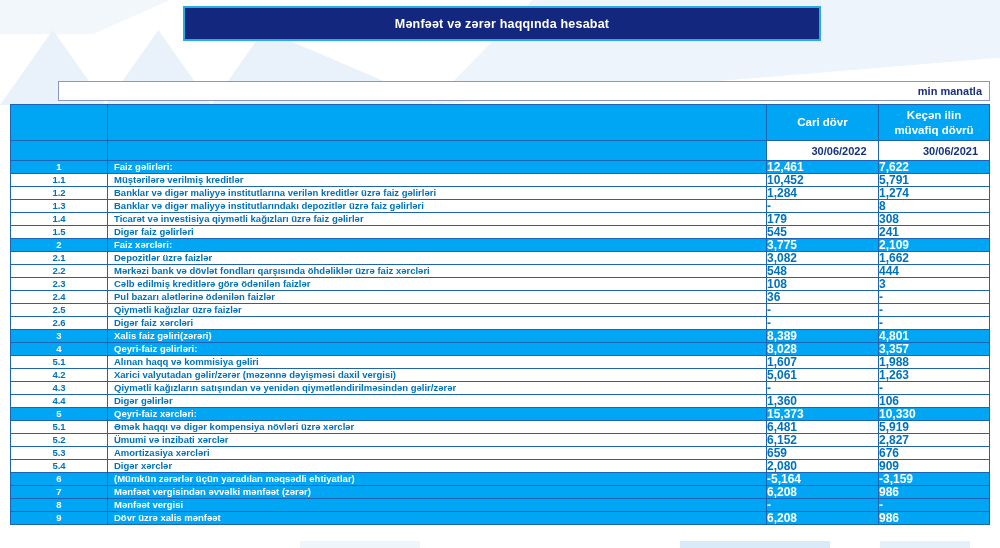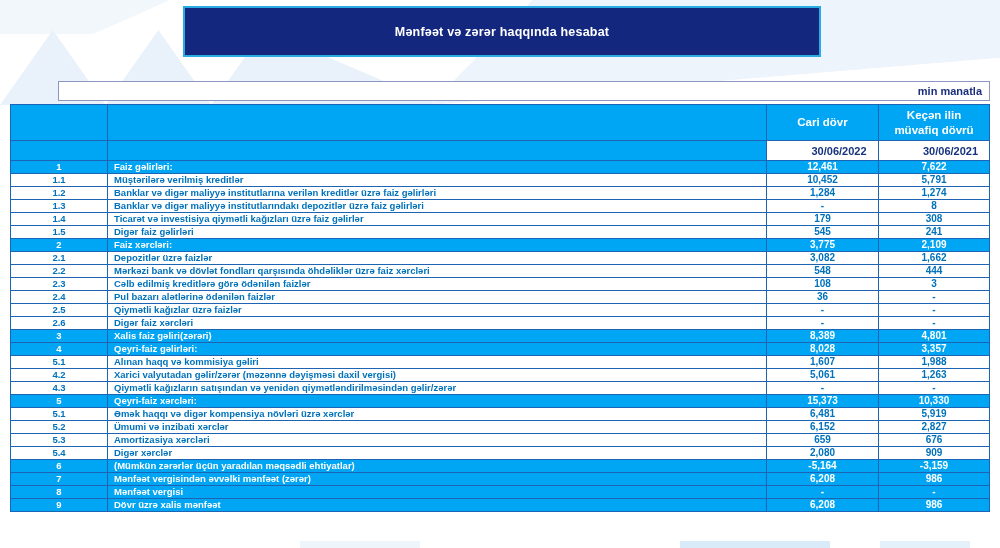--- a/index.html
+++ b/index.html
@@ -19,21 +19,21 @@
          background: #eef4fb;
          clip-path: polygon(18% 0, 100% 0, 100% 55%, 0 100%); }
   .bg3 { left: 0; top: 0; width: 170px; height: 34px; background: #f2f7fc;
          clip-path: polygon(0 0, 100% 0, 55% 100%, 0 100%); }
   .bg4 { left: 680px; bottom: 0; width: 150px; height: 7px; background: #d9eaf8; }
   .bg5 { left: 880px; bottom: 0; width: 90px; height: 7px; background: #e4f0fa; }
   .bg6 { left: 300px; bottom: 0; width: 120px; height: 7px; background: #eef5fb; }
 
   
   .title-box {
-    position: absolute; left: 183px; top: 6px; width: 638px; height: 51px;
+    position: absolute; left: 183px; top: 6px; width: 638px; height: 35px;
     background: #13277f;
     border: 2px solid #2aabe2;
     display: flex; align-items: center; justify-content: center;
   }
   .title-box span { color: #ffffff; font-size: 12.5px; font-weight: bold; letter-spacing: .2px; }
 
   
   .report { position: absolute; left: 10px; top: 81px; width: 980px; }
 
   .unit-bar {
@@ -57,21 +57,21 @@
     font-size: 11.5px; font-weight: bold; text-align: center;
     white-space: normal; line-height: 1.25; padding: 0 6px;
   }
   .date-row th { height: 20px; font-size: 11px; font-weight: bold; text-align: center; }
   .date-row .blue-cell { background: #00a6f4; }
   .date-row .date-cell { background: #ffffff; color: #17337f; padding-left: 33px; }
 
   tbody td { height: 13px; line-height: 12px; font-weight: bold; }
   tbody .c-no    { text-align: center; font-size: 9.5px; color: #0072bc; }
   tbody .c-label { text-align: left; padding-left: 6px; font-size: 9.5px; color: #0072bc; }
-  tbody .c-val   { text-align: center; font-size: 10px; color: #0072bc; margin-top: 8px; }
+  tbody .c-val   { font-size: 12px; color: #0072bc; margin-top: 8px; }
   tr.highlight td { background: #00a6f4; color: #ffffff; }
 </style>
 </head>
 <body>
 
 <div class="bg-shape bg3"></div>
 <div class="bg-shape bg1"></div>
 <div class="bg-shape bg2"></div>
 <div class="bg-shape bg4"></div>
 <div class="bg-shape bg5"></div>
@@ -210,20 +210,26 @@
           <td class="c-label">Xarici valyutadan gəlir/zərər (məzənnə dəyişməsi daxil vergisi)</td>
           <td class="c-val">5,061</td>
           <td class="c-val">1,263</td>
         </tr>
         <tr class="">
           <td class="c-no">4.3</td>
           <td class="c-label">Qiymətli kağızların satışından və yenidən qiymətləndirilməsindən gəlir/zərər</td>
           <td class="c-val">-</td>
           <td class="c-val">-</td>
         </tr>
+        <tr class="">
+          <td class="c-no">4.4</td>
+          <td class="c-label">Digər gəlirlər</td>
+          <td class="c-val">1,360</td>
+          <td class="c-val">106</td>
+        </tr>
         <tr class="highlight">
           <td class="c-no">5</td>
           <td class="c-label">Qeyri-faiz xərcləri:</td>
           <td class="c-val">15,373</td>
           <td class="c-val">10,330</td>
         </tr>
         <tr class="">
           <td class="c-no">5.1</td>
           <td class="c-label">Əmək haqqı və digər kompensiya növləri üzrə xərclər</td>
           <td class="c-val">6,481</td>

